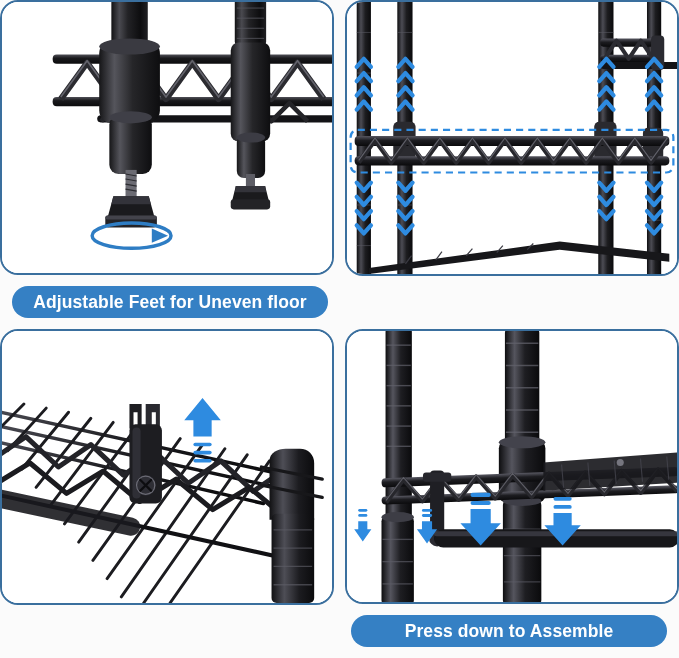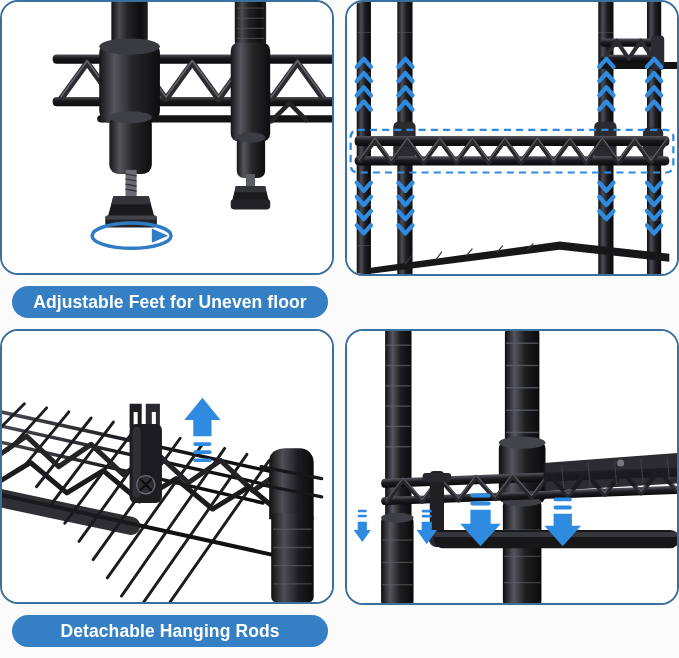--- a/index.html
+++ b/index.html
@@ -332,21 +332,20 @@
         <g>
           <path d="M200 66 L218 88 L209 88 L209 104 L191 104 L191 88 L182 88 Z" fill="#2e8be0"></path>
           <g fill="#2e8be0">
             <rect x="191" y="110" width="18" height="3.6" rx="1.8"></rect>
             <rect x="191" y="118" width="18" height="3.6" rx="1.8"></rect>
             <rect x="191" y="126" width="18" height="3.6" rx="1.8"></rect>
           </g>
         </g>
       </svg>
     </div>
-    <div class="banner b3">Detachable Hanging Rods</div>
   </div>
 
   <div class="cell">
     <div class="panel">
       <svg class="art" viewBox="0 0 330 268" preserveAspectRatio="xMidYMid slice">
         <defs>
           <linearGradient id="p4post" x1="0" y1="0" x2="1" y2="0">
             <stop offset="0" stop-color="#0d0d0f"></stop>
             <stop offset="0.28" stop-color="#55555e"></stop>
             <stop offset="0.58" stop-color="#1e1e22"></stop>
@@ -446,15 +445,16 @@
           <rect x="124" y="160" width="20" height="4" rx="2"></rect>
           <rect x="124" y="168" width="20" height="4" rx="2"></rect>
           <path d="M124 176 L144 176 L144 190 L154 190 L134 212 L114 190 L124 190 Z"></path>
 
           <rect x="206" y="164" width="18" height="3.8" rx="1.9"></rect>
           <rect x="206" y="172" width="18" height="3.8" rx="1.9"></rect>
           <path d="M206 180 L224 180 L224 192 L233 192 L215 212 L197 192 L206 192 Z"></path>
         </g>
       </svg>
     </div>
+    <div class="banner b4">Press down to Assemble</div>
   </div>
 
 </div>
 
 </body></html>

